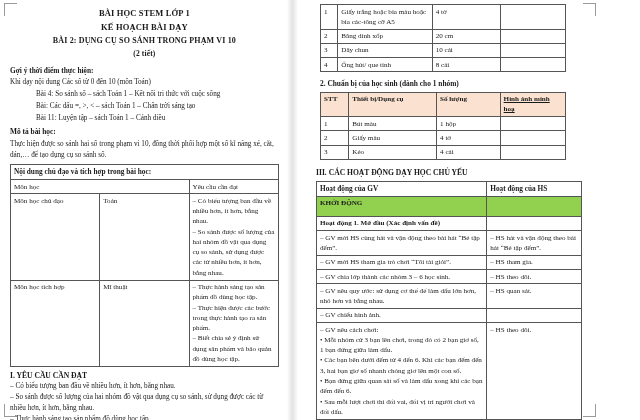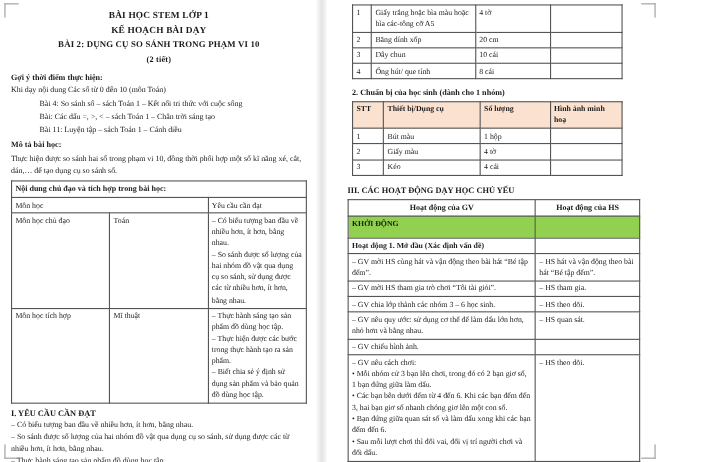--- a/index.html
+++ b/index.html
@@ -124,35 +124,34 @@
 
   
   .t-mat { margin-top: 2px; }
   .t-mat .hd td {
     background: #fbe2d0;
     font-weight: bold;
   }
   .t-mat td.c1 { width: 13%; }
   .t-mat td.c2 { width: 37%; }
   .t-mat td.c3 { width: 25%; }
-  .t-mat td.c4 { width: 25%; }
+  .t-mat td.c4 { width: 25%; text-decoration: underline; }
 
   
   .t-cont { margin-top: 0; }
   .t-cont td.c1 { width: 5%; }
   .t-cont td.c2 { width: 40%; }
   .t-cont td.c3 { width: 28%; }
   .t-cont td.c4 { width: 27%; }
 
   
   .t-act { margin-top: 3px; }
   .t-act td.gv { width: 65%; }
   .t-act td.hs { width: 35%; }
   .t-act .hd td {
-    text-align: center;
     font-weight: bold;
     font-size: 7.3px;
   }
   .t-act .green td {
     background: #92d050;
     font-weight: bold;
     height: 16px;
   }
   .t-act .bold-row td { font-weight: bold; }
   .bul { display: block; }

